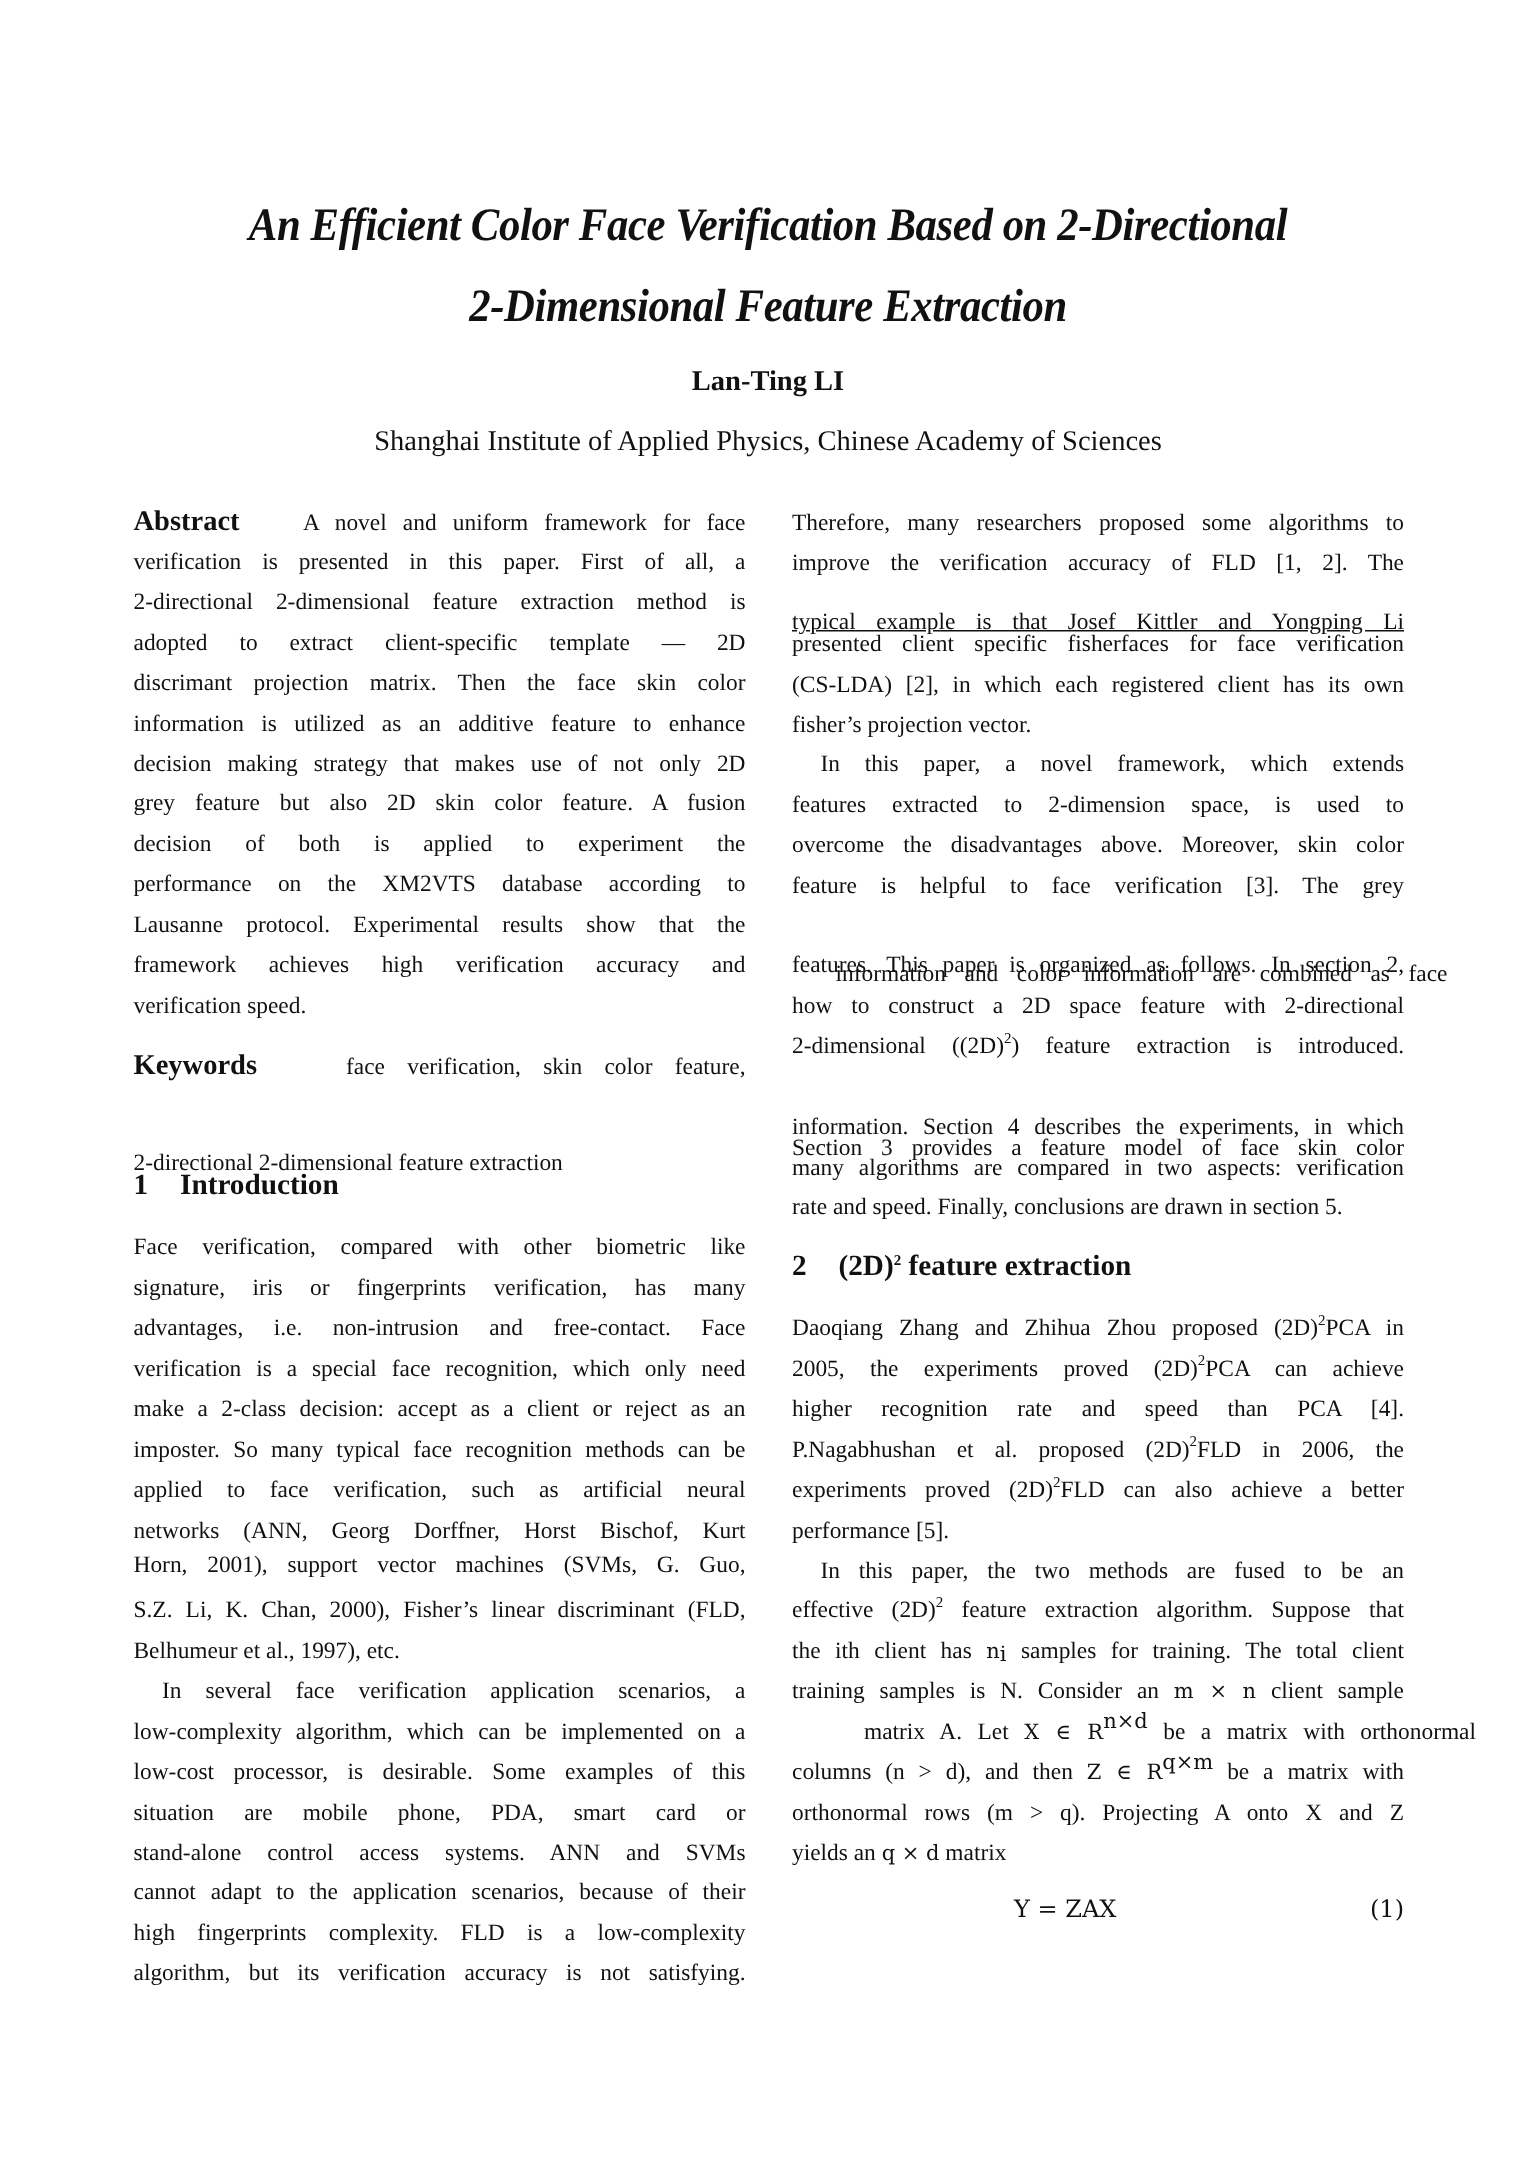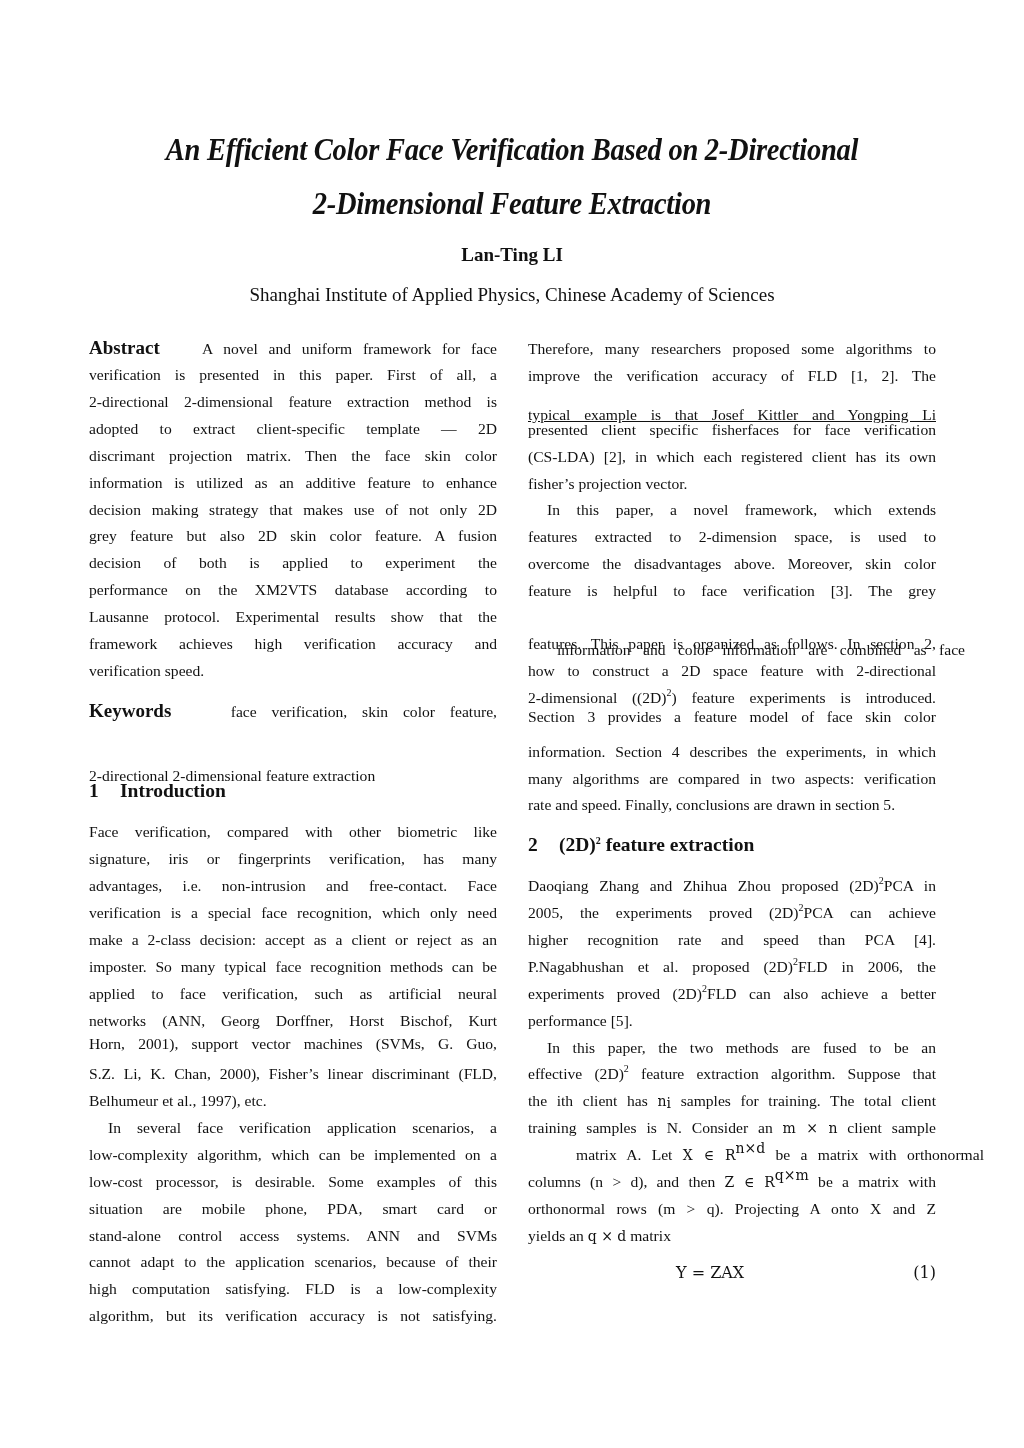--- a/index.html
+++ b/index.html
@@ -67,41 +67,41 @@
   <div class="ln" style="top:1034px;">Horn, 2001), support vector machines (SVMs, G. Guo,</div>
   <div class="ln" style="top:1064px;">S.Z. Li, K. Chan, 2000), Fisher’s linear discriminant (FLD,</div>
   <div class="ln last" style="top:1091px;">Belhumeur et al., 1997), etc.</div>
 
   <div class="ln indent" style="top:1118px;">In several face verification application scenarios, a</div>
   <div class="ln" style="top:1145px;">low-complexity algorithm, which can be implemented on a</div>
   <div class="ln" style="top:1172px;">low-cost processor, is desirable. Some examples of this</div>
   <div class="ln" style="top:1199px;">situation are mobile phone, PDA, smart card or</div>
   <div class="ln" style="top:1226px;">stand-alone control access systems. ANN and SVMs</div>
   <div class="ln" style="top:1252px;">cannot adapt to the application scenarios, because of their</div>
-  <div class="ln" style="top:1279px;">high computation satisfying. FLD is a low-complexity</div>
+  <div class="ln" style="top:1279px;">high fingerprints complexity. FLD is a low-complexity</div>
   <div class="ln" style="top:1306px;">algorithm, but its verification accuracy is not satisfying.</div>
 </div>
 
 <div class="col" id="col-right">
   <div class="ln" style="top:339px;">Therefore, many researchers proposed some algorithms to</div>
   <div class="ln" style="top:366px;">improve the verification accuracy of FLD [1, 2]. The</div>
   <div class="ln" style="top:405px;text-decoration:underline;">typical example is that Josef Kittler and Yongping Li</div>
   <div class="ln" style="top:420px;">presented client specific fisherfaces for face verification</div>
   <div class="ln" style="top:447px;">(CS-LDA) [2], in which each registered client has its own</div>
   <div class="ln last" style="top:474px;">fisher’s projection vector.</div>
 
   <div class="ln indent" style="top:500px;">In this paper, a novel framework, which extends</div>
   <div class="ln" style="top:527px;">features extracted to 2-dimension space, is used to</div>
   <div class="ln" style="top:554px;">overcome the disadvantages above. Moreover, skin color</div>
   <div class="ln" style="top:581px;">feature is helpful to face verification [3]. The grey</div>
   <div class="ln" style="top:640px;margin-left:29px;">information and color information are combined as face</div>
   <div class="ln" style="top:634px;">features. This paper is organized as follows. In section 2,</div>
   <div class="ln" style="top:661px;">how to construct a 2D space feature with 2-directional</div>
-  <div class="ln" style="top:688px;"><span>2-dimensional ((2D)</span><sup>2</sup><span>) feature experiments is introduced.</span></div>
-  <div class="ln" style="top:707px;">Section 3 provides a feature model of face skin color</div>
+  <div class="ln" style="top:688px;"><span>2-dimensional ((2D)</span><sup>2</sup><span>) feature extraction is introduced.</span></div>
+  <div class="ln" style="top:756px;">Section 3 provides a feature model of face skin color</div>
   <div class="ln" style="top:742px;">information. Section 4 describes the experiments, in which</div>
   <div class="ln" style="top:769px;">many algorithms are compared in two aspects: verification</div>
   <div class="ln last" style="top:795px;">rate and speed. Finally, conclusions are drawn in section 5.</div>
 
   <div class="hd" style="top:834px;"><span class="num">2</span><span>(2D)</span><sup>2</sup><span> feature extraction</span></div>
 
   <div class="ln" style="top:876px;"><span>Daoqiang Zhang and Zhihua Zhou proposed (2D)</span><sup>2</sup><span>PCA in</span></div>
   <div class="ln" style="top:903px;"><span>2005, the experiments proved (2D)</span><sup>2</sup><span>PCA can achieve</span></div>
   <div class="ln" style="top:930px;">higher recognition rate and speed than PCA [4].</div>
   <div class="ln" style="top:957px;"><span>P.Nagabhushan et al. proposed (2D)</span><sup>2</sup><span>FLD in 2006, the</span></div>

